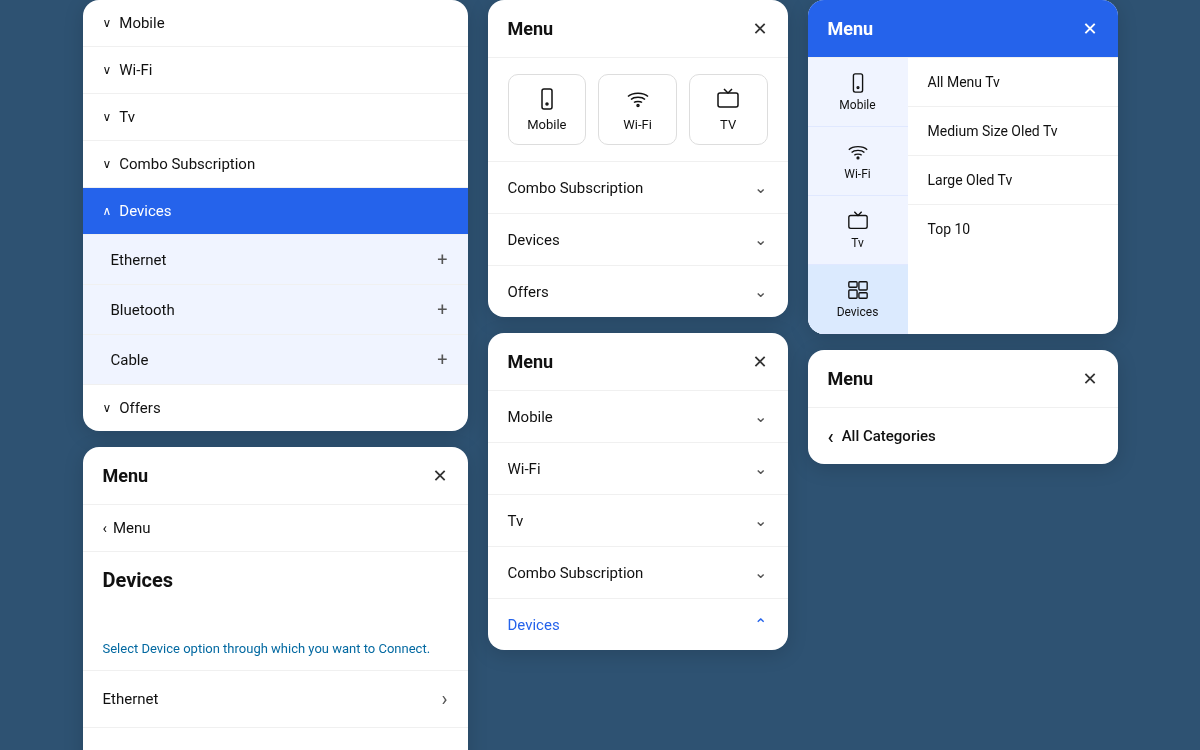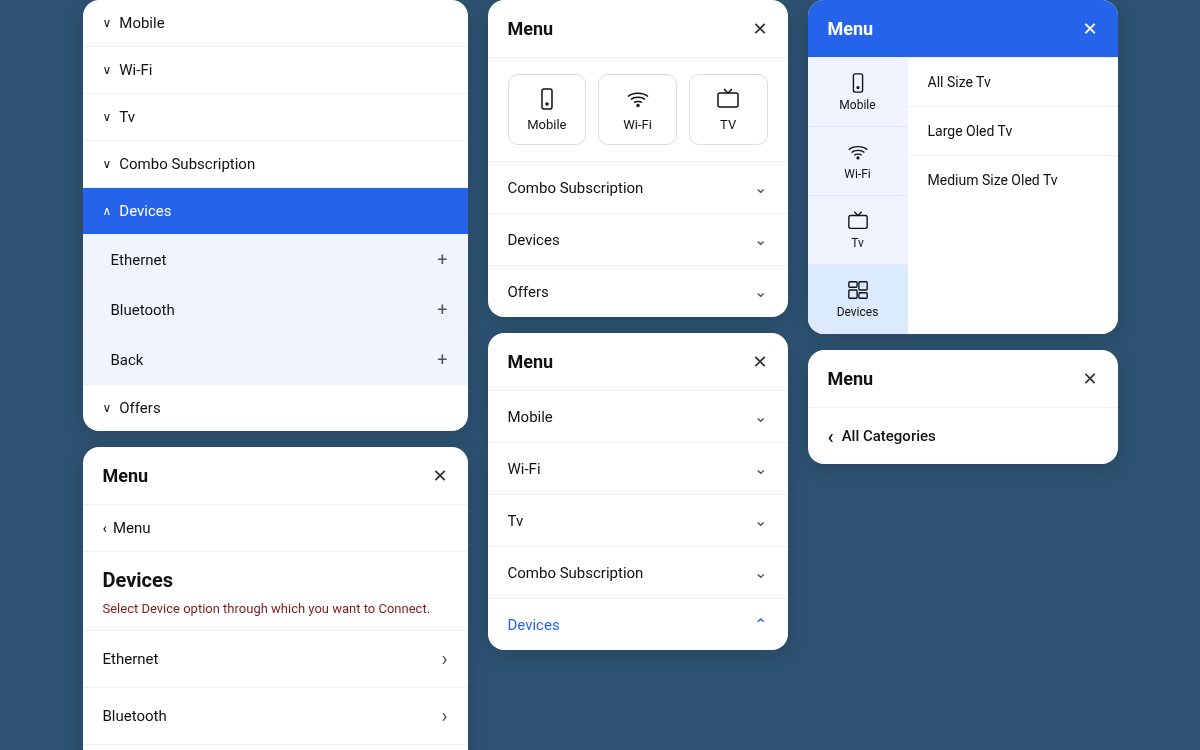--- a/index.html
+++ b/index.html
@@ -241,22 +241,23 @@
     .section-heading {
       padding: 16px 20px 4px;
       font-size: 20px;
       font-weight: 700;
       color: #111;
     }
 
     .section-desc {
       padding: 4px 20px 12px;
       font-size: 13px;
-      color: #7f1d1d;
+      color: #0369a1;
       line-height: 1.4;
+      margin-top: 40px;
     }
 
     .sub-nav-item {
       display: flex;
       align-items: center;
       justify-content: space-between;
       padding: 16px 20px;
       border-top: 1px solid #f0f0f0;
       font-size: 15px;
       color: #111;
@@ -308,21 +309,21 @@
     </div>
     <div class="nav-sub-item">
       <span>Ethernet</span>
       <span class="plus-btn">+</span>
     </div>
     <div class="nav-sub-item">
       <span>Bluetooth</span>
       <span class="plus-btn">+</span>
     </div>
     <div class="nav-sub-item">
-      <span>Back</span>
+      <span>Cable</span>
       <span class="plus-btn">+</span>
     </div>
     <div class="nav-item">
       <span class="arrow">∨</span>
       <span>Offers</span>
     </div>
   </div>
 
   <div class="card">
     <div class="card-header">
@@ -460,23 +461,24 @@
           <svg width="22" height="22" viewBox="0 0 24 24" fill="none" stroke="currentColor" stroke-width="1.5">
             <rect x="2" y="12" width="9" height="9" rx="1"></rect>
             <rect x="13" y="15" width="9" height="6" rx="1"></rect>
             <rect x="13" y="3" width="9" height="9" rx="1"></rect>
             <rect x="2" y="3" width="9" height="6" rx="1"></rect>
           </svg>
           <span>Devices</span>
         </div>
       </div>
       <div class="right-col">
-        <div class="right-nav-item">All Size Tv</div>
+        <div class="right-nav-item">All Menu Tv</div>
+        <div class="right-nav-item">Medium Size Oled Tv</div>
         <div class="right-nav-item">Large Oled Tv</div>
-        <div class="right-nav-item">Medium Size Oled Tv</div>
+        <div class="right-nav-item">Top 10</div>
       </div>
     </div>
   </div>
 
   <div class="card" style="min-height: 100px;">
     <div class="card-header">
       <span class="menu-title">Menu</span>
       <button class="close-btn">✕</button>
     </div>
     <div class="all-cat-header">

